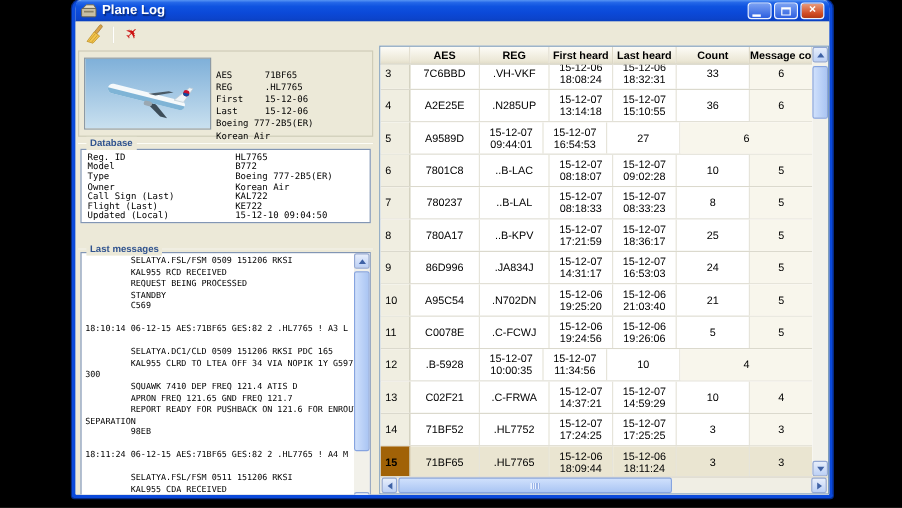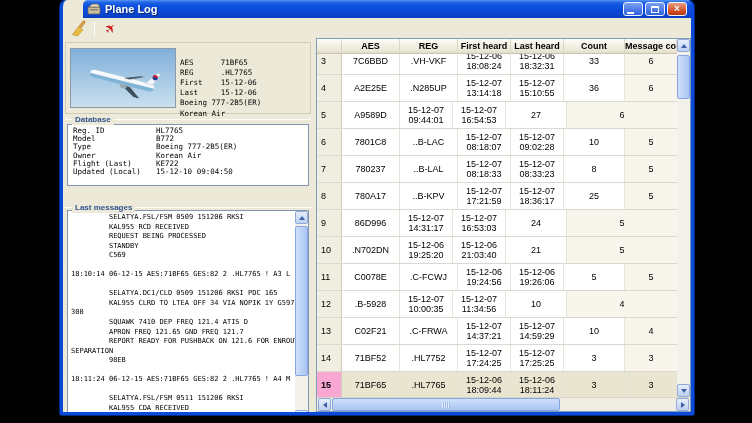--- a/index.html
+++ b/index.html
@@ -3,21 +3,21 @@
 <meta charset="utf-8">
 <style>
   html,body{margin:0;padding:0;background:#000;width:752px;height:423px;overflow:hidden;
     font-family:"Liberation Sans",sans-serif;}
   *{box-sizing:border-box;}
   .canvas{position:relative;width:752px;height:423px;background:#000;}
 
   
   .window{position:absolute;left:60px;top:0;width:634px;height:415px;
     border:3px solid #0b4adb;border-top:none;border-radius:7px 7px 2px 2px;
-    background:#ece9d8;box-shadow:0 0 0 1px #052a83;padding-left:20px;}
+    background:#ece9d8;box-shadow:0 0 0 1px #052a83;}
   .titlebar{position:relative;height:18px;border-radius:5px 5px 0 0;
     background:linear-gradient(180deg,#5795f4 0%,#2467e8 12%,#0f53e0 30%,#0b49d8 60%,#0c44cc 85%,#0940bd 100%);
     display:flex;align-items:center;padding:0 4px;}
   .title-text{color:#fff;font-size:11px;font-weight:bold;margin-left:4px;
     text-shadow:1px 1px 1px #0a2b7a;flex:1;white-space:nowrap;}
   .winbtns{display:flex;gap:2px;}
   .winbtn{width:20px;height:14px;border-radius:3px;border:1px solid #eef3ff;
     background:linear-gradient(180deg,#7ba1f2,#2d5fe0);
     color:#fff;font-size:10px;line-height:12px;text-align:center;font-weight:bold;
     display:flex;align-items:center;justify-content:center;}
@@ -42,21 +42,21 @@
     font-family:"DejaVu Sans Mono",monospace;font-size:7.5px;line-height:10.2px;color:#000;}
 
   .group{position:absolute;left:2px;width:246px;}
   .group-line{position:absolute;left:0;right:0;top:5px;height:1px;background:#cfccb8;border-bottom:1px solid #fdfdf6;}
   .group-label{position:absolute;left:7px;top:0;background:#ece9d8;padding:0 3px;
     font-size:8px;font-weight:bold;color:#31548f;line-height:11px;z-index:2;}
   .white-box{position:absolute;background:#fff;border:1px solid #8296b4;}
 
   .db-group{top:96px;height:72px;}
   .db-box{left:2px;top:10px;width:242px;height:62px;padding:2px 0;}
-  .db-row{display:flex;font-family:"DejaVu Sans Mono",monospace;font-size:7.5px;line-height:8.2px;color:#000;}
+  .db-row{display:flex;font-family:"DejaVu Sans Mono",monospace;font-size:7.5px;line-height:8.2px;color:#000;gap:40px;}
   .db-row .dbl{width:88px;padding-left:5px;white-space:nowrap;}
   .db-row .dbv{flex:1;white-space:nowrap;}
 
   .msg-group{top:184px;height:222px;}
   .msg-box{left:2px;top:8px;width:242px;height:214px;display:flex;}
   .msg-text{flex:1;margin:2px 0 2px 3px;white-space:pre;overflow:hidden;
     font-family:"DejaVu Sans Mono",monospace;font-size:7px;line-height:9.55px;color:#000;}
 
   
   .vscroll{width:13px;position:relative;background:#f2f1ea;}
@@ -85,21 +85,21 @@
     font-size:9px;font-weight:bold;color:#000;text-align:center;line-height:14px;
     white-space:nowrap;overflow:hidden;}
   .tbody{flex:1;overflow:hidden;position:relative;}
   .rows{margin-top:-6px;}
   .trow{height:27px;display:flex;background:#fff;border-bottom:1px solid #dbd9cd;}
   .c{display:flex;flex-direction:column;justify-content:center;align-items:center;
     font-size:9px;line-height:10px;color:#000;border-right:1px solid #e6e4da;overflow:hidden;}
   .c.num{align-items:flex-start;padding-left:4px;background:#f0eee1;border-right:1px solid #cfccbb;}
   .c.msgcol{background:#f8f6ec;border-right:none;}
   .trow.selected .c{background:#eae5d1;}
-  .trow.selected .c.num{background:#f9a8d4;font-weight:bold;}
+  .trow.selected .c.num{background:#a16207;font-weight:bold;}
   .w-num{width:25px;} .w-aes{width:58px;} .w-reg{width:58px;}
   .w-fh{width:53px;} .w-lh{width:53px;} .w-count{width:61px;} .w-msg{flex:1;}
   .hscroll{height:14px;flex:none;position:relative;background:#f0eee4;border-top:1px solid #d7d5c8;}
   .hs-btn{position:absolute;top:0;width:13px;height:13px;border:1px solid #93a8d4;border-radius:2px;
     background:linear-gradient(180deg,#e7eefb,#bcd0f5);display:flex;align-items:center;justify-content:center;}
   .hs-btn.left{left:1px;} .hs-btn.right{right:1px;}
 </style>
 </head>
 <body>
 
@@ -192,20 +192,24 @@
             <div class="db-row">
               <span class="dbl">Type</span>
               <span class="dbv">Boeing 777-2B5(ER)</span>
             </div>
 
             <div class="db-row">
               <span class="dbl">Owner</span>
               <span class="dbv">Korean Air</span>
             </div>
 
+            <div class="db-row">
+              <span class="dbl">Call Sign (Last)</span>
+              <span class="dbv">KAL722</span>
+            </div>
 
             <div class="db-row">
               <span class="dbl">Flight (Last)</span>
               <span class="dbv">KE722</span>
             </div>
 
             <div class="db-row">
               <span class="dbl">Updated (Local)</span>
               <span class="dbv">15-12-10 09:04:50</span>
             </div>
@@ -357,34 +361,36 @@
                       <div>15-12-07</div>
                       <div>18:36:17</div>
                     </div>
                     <div class="c w-count">25</div>
                     <div class="c msgcol w-msg">5</div>
                   </div>
 
                   <div class="trow">
                     <div class="c num w-num">9</div>
                     <div class="c w-aes">86D996</div>
+                    <div class="c w-reg">.JA834J</div>
                     <div class="c w-fh">
                       <div>15-12-07</div>
                       <div>14:31:17</div>
                     </div>
                     <div class="c w-lh">
                       <div>15-12-07</div>
                       <div>16:53:03</div>
                     </div>
                     <div class="c w-count">24</div>
                     <div class="c msgcol w-msg">5</div>
                   </div>
 
                   <div class="trow">
                     <div class="c num w-num">10</div>
+                    <div class="c w-aes">A95C54</div>
                     <div class="c w-reg">.N702DN</div>
                     <div class="c w-fh">
                       <div>15-12-06</div>
                       <div>19:25:20</div>
                     </div>
                     <div class="c w-lh">
                       <div>15-12-06</div>
                       <div>21:03:40</div>
                     </div>
                     <div class="c w-count">21</div>

